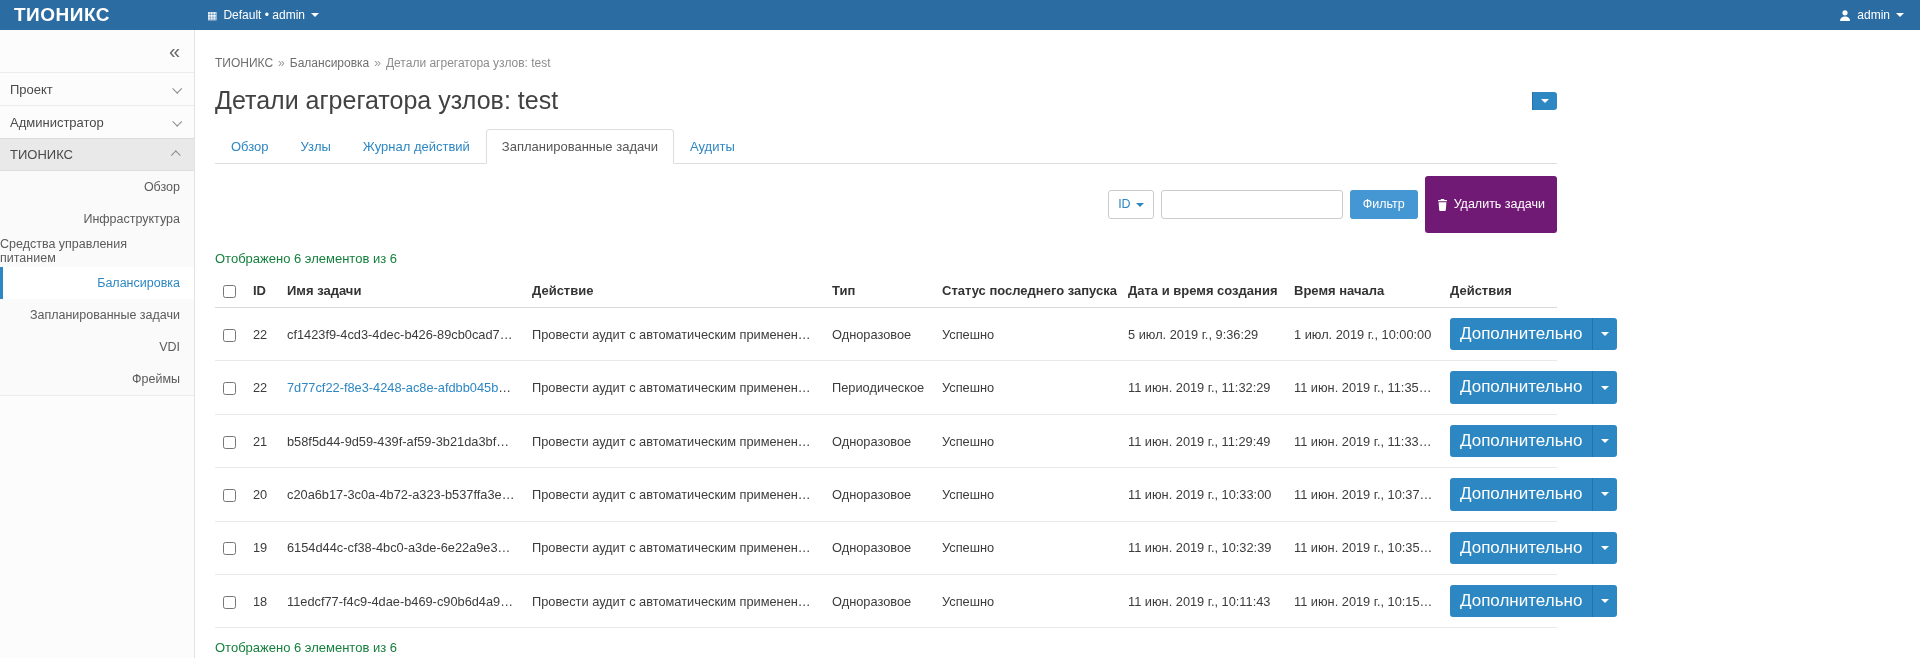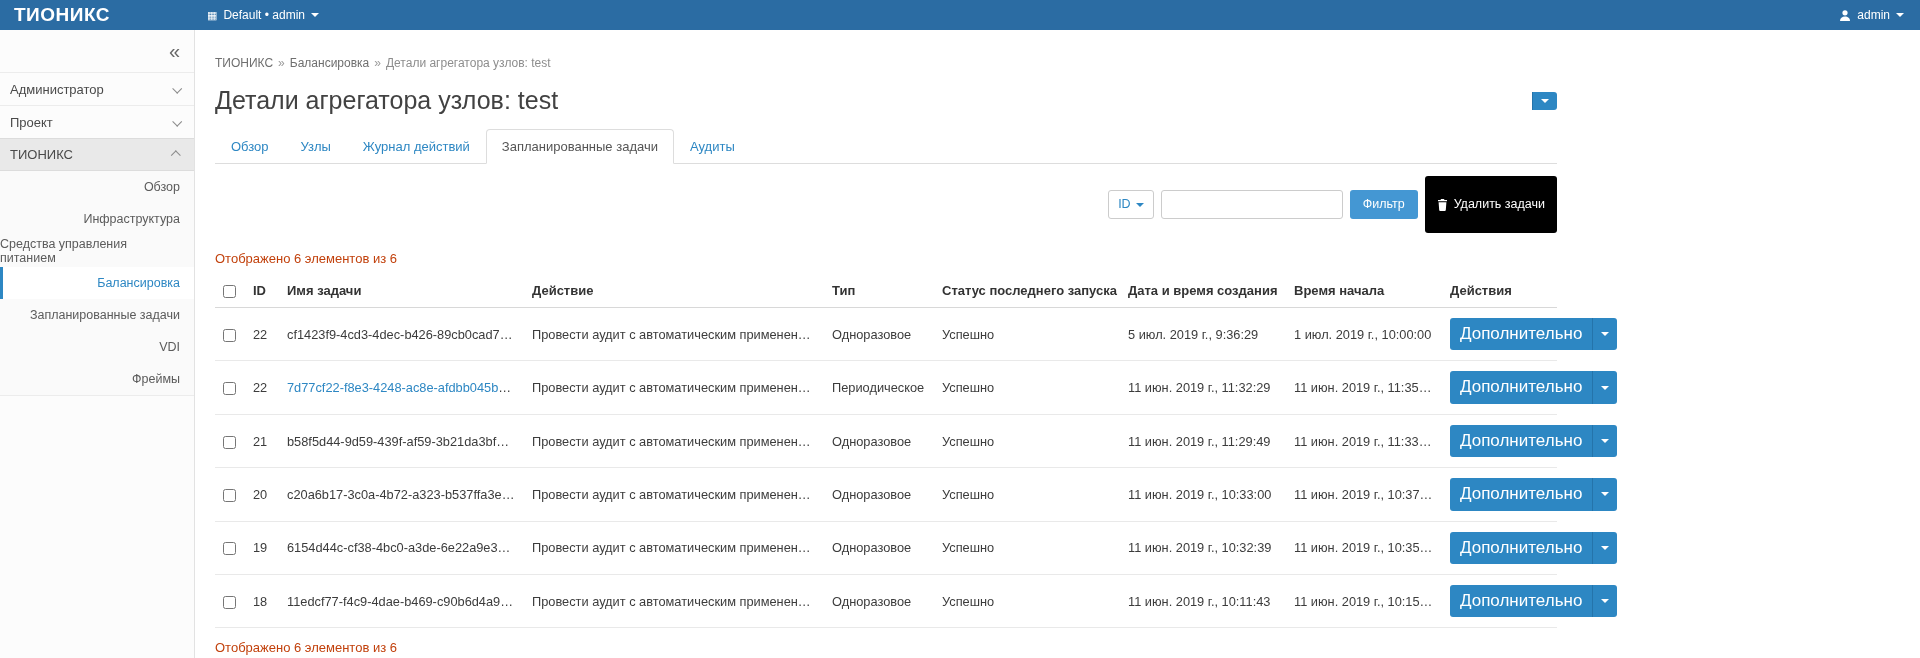--- a/index.html
+++ b/index.html
@@ -53,23 +53,23 @@
   .split-caret { padding: 7px 8px; border-radius: 0 3px 3px 0; border-left: 1px solid #2474ab; display: flex; align-items: center; }
 
   .tabs { margin-top: 14px; display: flex; border-bottom: 1px solid #ddd; }
   .tab { padding: 9px 15px; font-size: 13px; color: #2d87c3; cursor: pointer; margin-bottom: -1px; border: 1px solid transparent; background: none; font-family: inherit; }
   .tab.active { color: #555; background: #fff; border-color: #ddd #ddd #fff; border-radius: 4px 4px 0 0; cursor: default; }
 
   .filter-row { margin-top: 12px; display: flex; justify-content: flex-end; align-items: center; gap: 7px; }
   .id-dropdown { background: #fff; border: 1px solid #ccc; color: #2d87c3; font-size: 12.5px; padding: 6px 9px; border-radius: 3px; display: inline-flex; align-items: center; gap: 5px; }
   .search-input { width: 182px; height: 29px; border: 1px solid #ccc; border-radius: 3px; padding: 0 8px; font-size: 13px; font-family: inherit; outline: none; color: #333; }
   .filter-btn { background: #4497d3; color: #fff; font-size: 12.5px; padding: 7px 13px; border-radius: 3px; }
-  .delete-btn { background: #000000; color: #fff; font-size: 12.5px; padding: 21px 12px; border-radius: 3px; display: inline-flex; align-items: center; gap: 6px; }
-
-  .summary { margin-top: 18px; font-size: 13px; color: #c2410c; }
+  .delete-btn { background: #701a75; color: #fff; font-size: 12.5px; padding: 21px 12px; border-radius: 3px; display: inline-flex; align-items: center; gap: 6px; }
+
+  .summary { margin-top: 18px; font-size: 13px; color: #15803d; }
   .summary.bottom { margin-top: 0; padding: 12px 0; }
 
   table.tasks { width: 100%; border-collapse: collapse; table-layout: fixed; margin-top: 8px; }
   .tasks th { text-align: left; font-size: 13px; font-weight: bold; color: #333; padding: 9px 8px; border-bottom: 1px solid #d8d8d8; overflow: hidden; white-space: nowrap; }
   .tasks td { font-size: 12.8px; color: #3c3c3c; padding: 10px 8px; border-bottom: 1px solid #e9e9e9; overflow: hidden; white-space: nowrap; text-overflow: ellipsis; }
   .tasks td.actions-cell, .tasks td.check-cell { overflow: visible; }
   .cw-check { width: 30px; } .cw-id { width: 34px; } .cw-name { width: 245px; } .cw-action { width: 300px; }
   .cw-type { width: 110px; } .cw-status { width: 186px; } .cw-created { width: 166px; } .cw-start { width: 156px; } .cw-actions { width: auto; }
   .name-link { color: #2d87c3; cursor: pointer; }
   .more-btn { font-size: 17px; padding: 6px 10px; border-radius: 3px 0 0 3px; }
@@ -97,25 +97,25 @@
   </div>
 </header>
 
 <div class="layout">
 
   <aside class="sidebar">
     <div class="collapse-row">
       <button class="collapse-btn">«</button>
     </div>
     <div class="side-section">
+      <span>Проект</span>
+      <span class="chev down"></span>
+    </div>
+    <div class="side-section">
       <span>Администратор</span>
-      <span class="chev down"></span>
-    </div>
-    <div class="side-section">
-      <span>Проект</span>
       <span class="chev down"></span>
     </div>
     <div class="side-section expanded">
       <span>ТИОНИКС</span>
       <span class="chev up"></span>
     </div>
     <nav class="side-subnav">
         <div class="side-item">
     <span>Обзор</span>
   </div>

